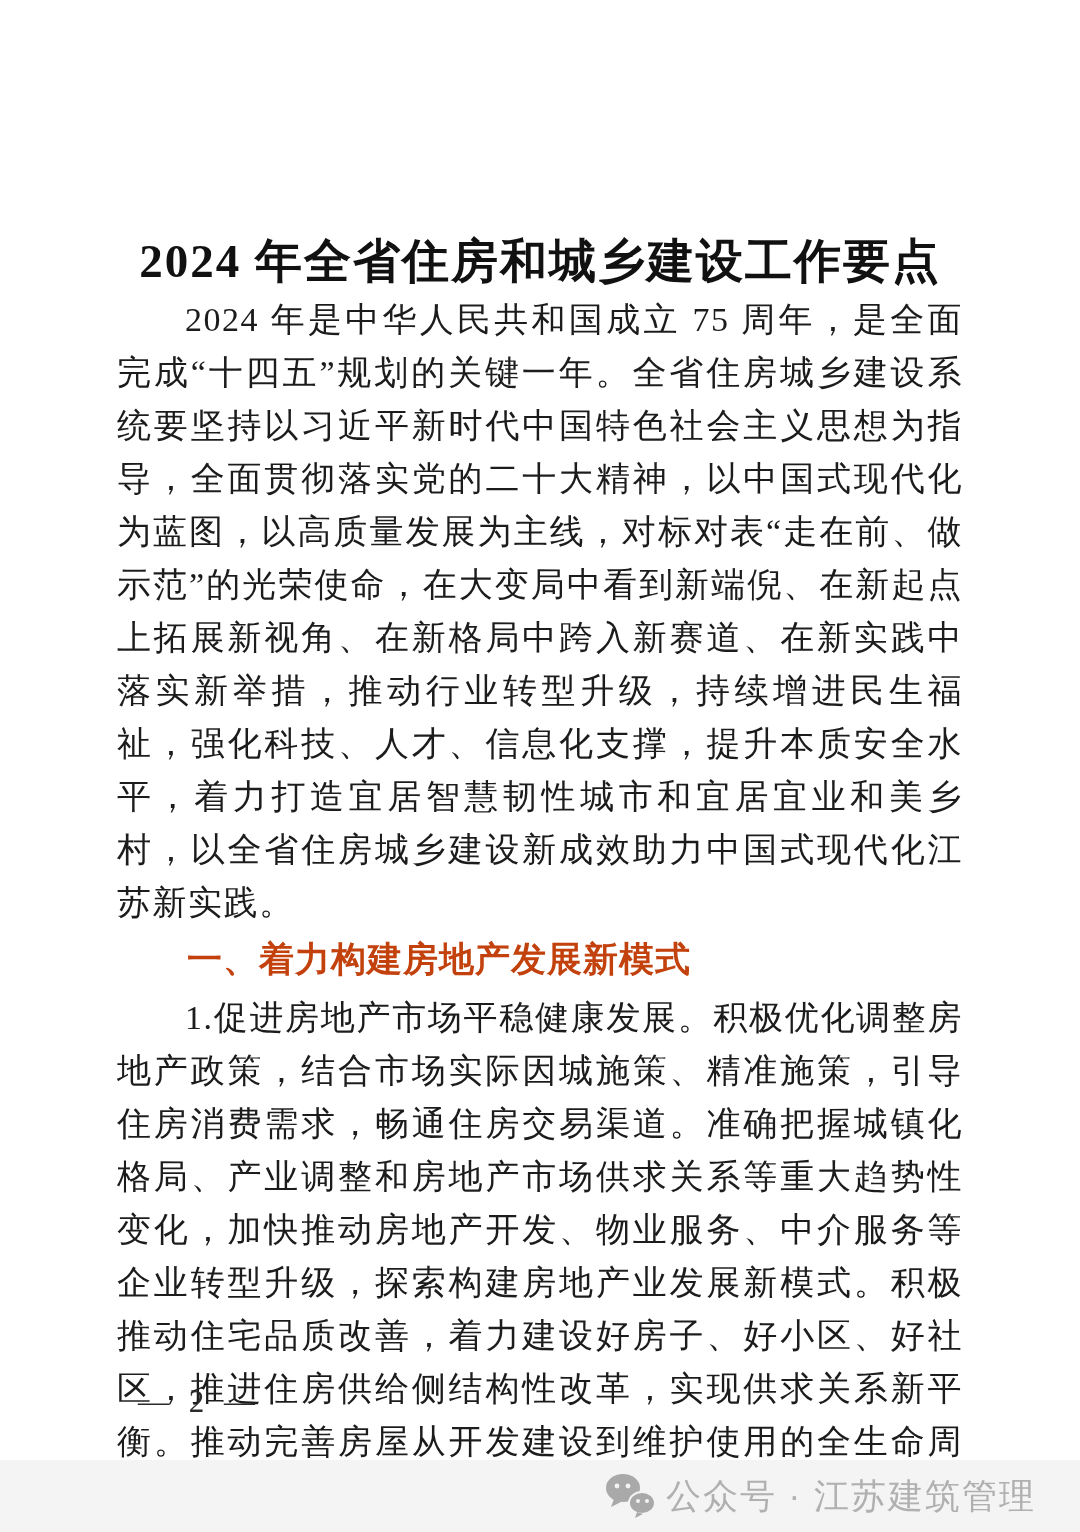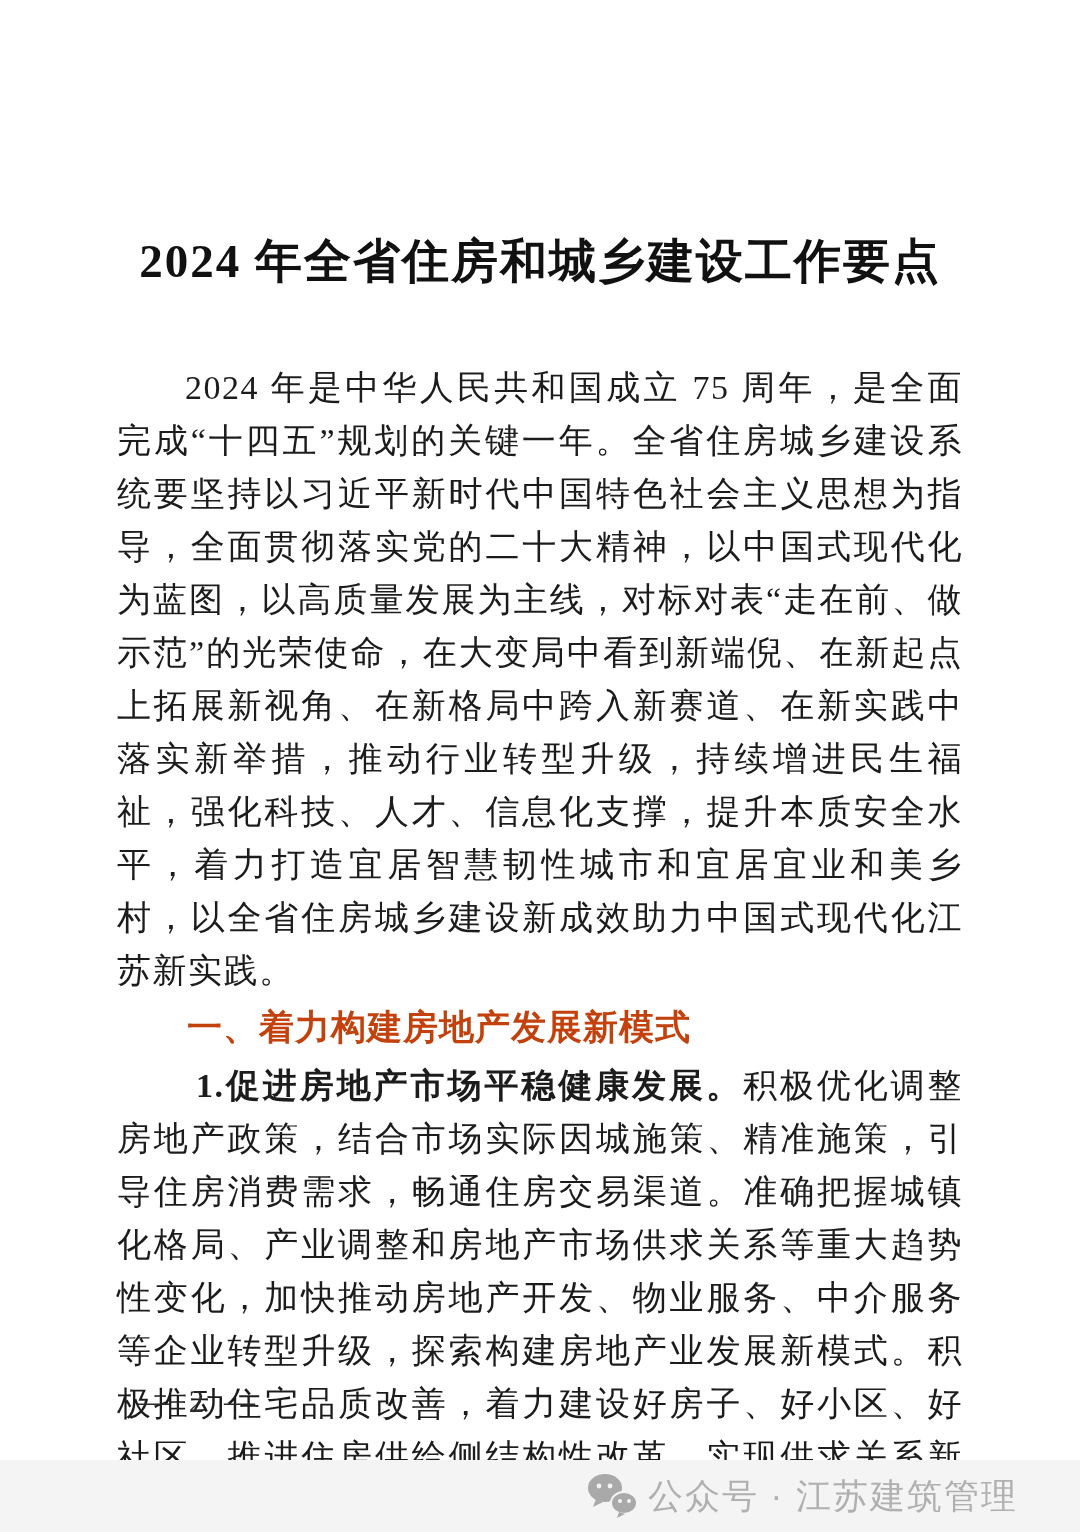--- a/index.html
+++ b/index.html
@@ -28,23 +28,23 @@
   }
   .body-para {
     margin: 0;
     font-size: 34px;
     line-height: 53px;
     letter-spacing: 1.5px;
     text-align: justify;
     text-indent: 2em;
     color: #1c1c1c;
   }
-  .para-1 { margin-top: 68px; }
+  .para-1 { }
   .para-2 { margin-top: 6px; }
-  .para-2 .lead { font-weight: 700; margin-left: 11px; }
+  .para-2 .lead { font-weight: 400; }
   .section-heading {
     margin: 4px 0 0 0;
     padding-left: 2em;
     font-size: 35px;
     line-height: 52px;
     font-weight: 700;
     letter-spacing: 1px;
     color: #c2410c;
     font-family: "Liberation Sans", sans-serif;
   }
@@ -60,21 +60,21 @@
   .watermark-bar {
     position: absolute;
     left: 0;
     bottom: 0;
     width: 100%;
     height: 72px;
     background: #f4f4f4;
     display: flex;
     align-items: center;
     justify-content: flex-end;
-    padding-right: 62px;
+    padding-right: 44px;
     box-sizing: border-box;
     gap: 8px;
   }
   .watermark-label {
     font-size: 35px;
     color: #b0b0b0;
     letter-spacing: 2px;
     font-family: "Liberation Sans", sans-serif;
     white-space: nowrap;
   }

